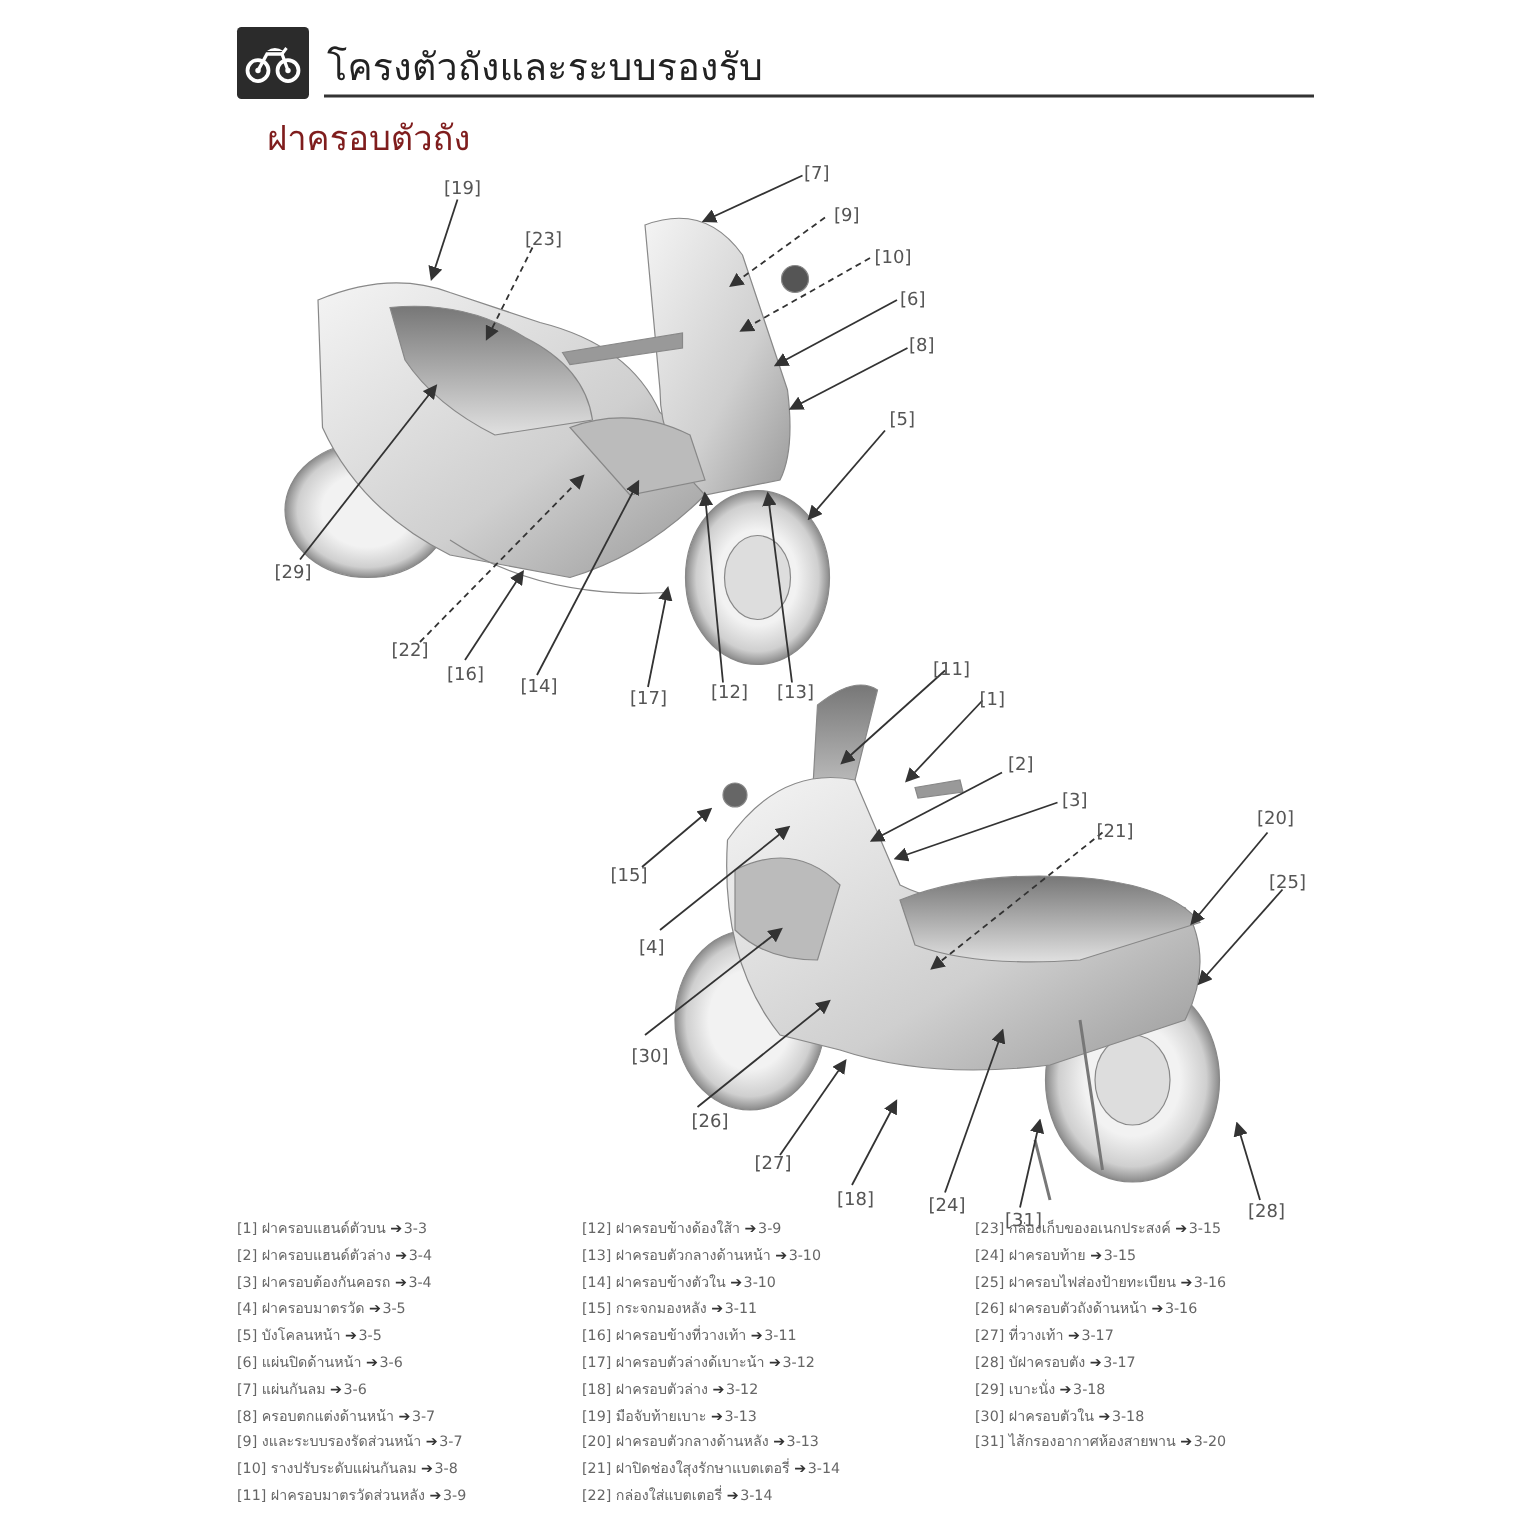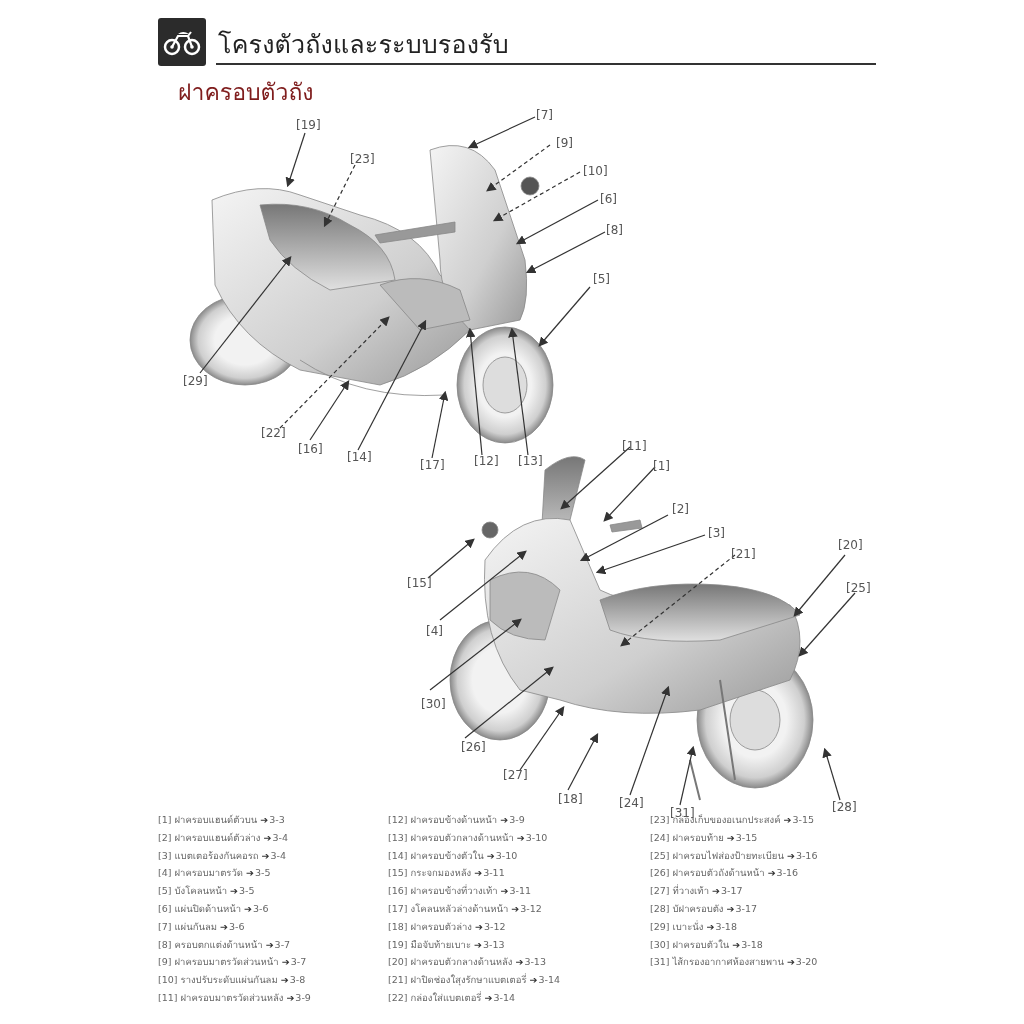--- a/index.html
+++ b/index.html
@@ -152,38 +152,38 @@
 <div class="callout" style="left:461px;top:740px">[26]</div>
 <div class="callout" style="left:503px;top:768px">[27]</div>
 <div class="callout" style="left:558px;top:792px">[18]</div>
 <div class="callout" style="left:619px;top:796px">[24]</div>
 <div class="callout" style="left:670px;top:806px">[31]</div>
 <div class="callout" style="left:832px;top:800px">[28]</div>
 
 <div class="legend col1">
   <div class="item"><span>[1]</span> <span>ฝาครอบแฮนด์ตัวบน</span><span class="arrow">➔</span><span>3-3</span></div>
   <div class="item"><span>[2]</span> <span>ฝาครอบแฮนด์ตัวล่าง</span><span class="arrow">➔</span><span>3-4</span></div>
-  <div class="item"><span>[3]</span> <span>แบตเตอร้องกันคอรถ</span><span class="arrow">➔</span><span>3-4</span></div>
+  <div class="item"><span>[3]</span> <span>ฝาครอบต้องกันคอรถ</span><span class="arrow">➔</span><span>3-4</span></div>
   <div class="item"><span>[4]</span> <span>ฝาครอบมาตรวัด</span><span class="arrow">➔</span><span>3-5</span></div>
   <div class="item"><span>[5]</span> <span>บังโคลนหน้า</span><span class="arrow">➔</span><span>3-5</span></div>
   <div class="item"><span>[6]</span> <span>แผ่นปิดด้านหน้า</span><span class="arrow">➔</span><span>3-6</span></div>
   <div class="item"><span>[7]</span> <span>แผ่นกันลม</span><span class="arrow">➔</span><span>3-6</span></div>
   <div class="item"><span>[8]</span> <span>ครอบตกแต่งด้านหน้า</span><span class="arrow">➔</span><span>3-7</span></div>
-  <div class="item"><span>[9]</span> <span>ฝาครอบมาตรวัดส่วนหน้า</span><span class="arrow">➔</span><span>3-7</span></div>
+  <div class="item"><span>[9]</span> <span>งและระบบรองรัดส่วนหน้า</span><span class="arrow">➔</span><span>3-7</span></div>
   <div class="item"><span>[10]</span> <span>รางปรับระดับแผ่นกันลม</span><span class="arrow">➔</span><span>3-8</span></div>
   <div class="item"><span>[11]</span> <span>ฝาครอบมาตรวัดส่วนหลัง</span><span class="arrow">➔</span><span>3-9</span></div>
 </div>
 
 <div class="legend col2">
-  <div class="item"><span>[12]</span> <span>ฝาครอบข้างด้านหน้า</span><span class="arrow">➔</span><span>3-9</span></div>
+  <div class="item"><span>[12]</span> <span>ฝาครอบข้างด้องใส้า</span><span class="arrow">➔</span><span>3-9</span></div>
   <div class="item"><span>[13]</span> <span>ฝาครอบตัวกลางด้านหน้า</span><span class="arrow">➔</span><span>3-10</span></div>
   <div class="item"><span>[14]</span> <span>ฝาครอบข้างตัวใน</span><span class="arrow">➔</span><span>3-10</span></div>
   <div class="item"><span>[15]</span> <span>กระจกมองหลัง</span><span class="arrow">➔</span><span>3-11</span></div>
   <div class="item"><span>[16]</span> <span>ฝาครอบข้างที่วางเท้า</span><span class="arrow">➔</span><span>3-11</span></div>
-  <div class="item"><span>[17]</span> <span>งโคลนหลัวล่างด้านหน้า</span><span class="arrow">➔</span><span>3-12</span></div>
+  <div class="item"><span>[17]</span> <span>ฝาครอบตัวล่างด้เบาะน้า</span><span class="arrow">➔</span><span>3-12</span></div>
   <div class="item"><span>[18]</span> <span>ฝาครอบตัวล่าง</span><span class="arrow">➔</span><span>3-12</span></div>
   <div class="item"><span>[19]</span> <span>มือจับท้ายเบาะ</span><span class="arrow">➔</span><span>3-13</span></div>
   <div class="item"><span>[20]</span> <span>ฝาครอบตัวกลางด้านหลัง</span><span class="arrow">➔</span><span>3-13</span></div>
   <div class="item"><span>[21]</span> <span>ฝาปิดช่องใสุงรักษาแบตเตอรี่</span><span class="arrow">➔</span><span>3-14</span></div>
   <div class="item"><span>[22]</span> <span>กล่องใส่แบตเตอรี่</span><span class="arrow">➔</span><span>3-14</span></div>
 </div>
 
 <div class="legend col3">
   <div class="item"><span>[23]</span> <span>กล่องเก็บของอเนกประสงค์</span><span class="arrow">➔</span><span>3-15</span></div>
   <div class="item"><span>[24]</span> <span>ฝาครอบท้าย</span><span class="arrow">➔</span><span>3-15</span></div>

